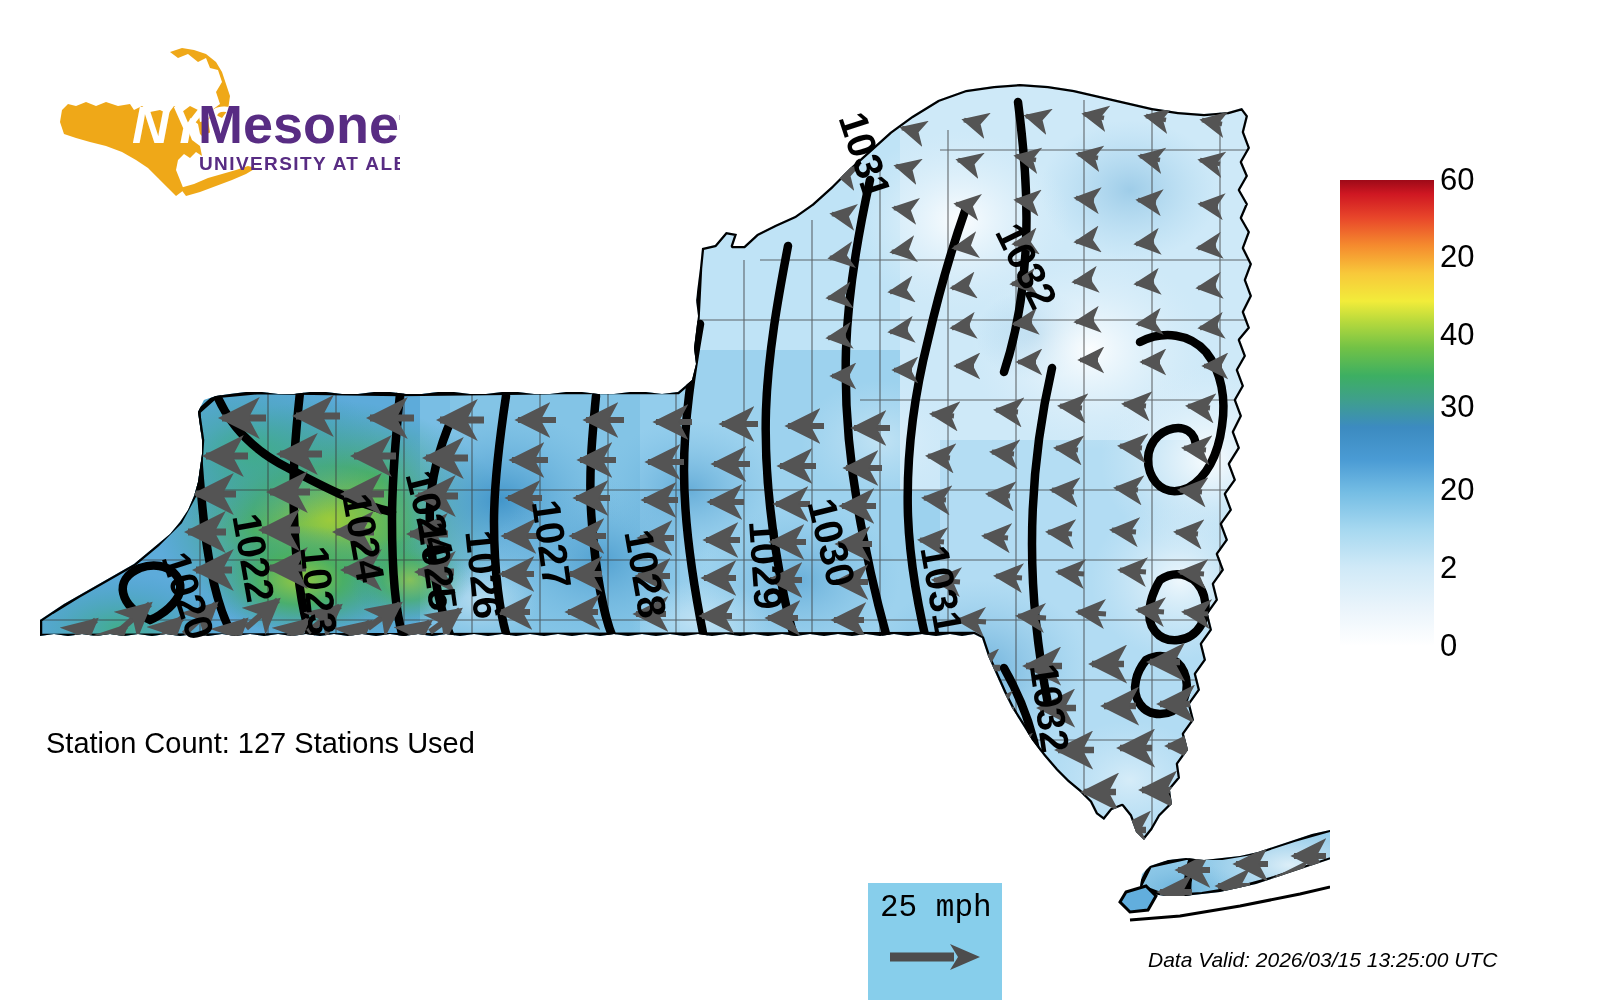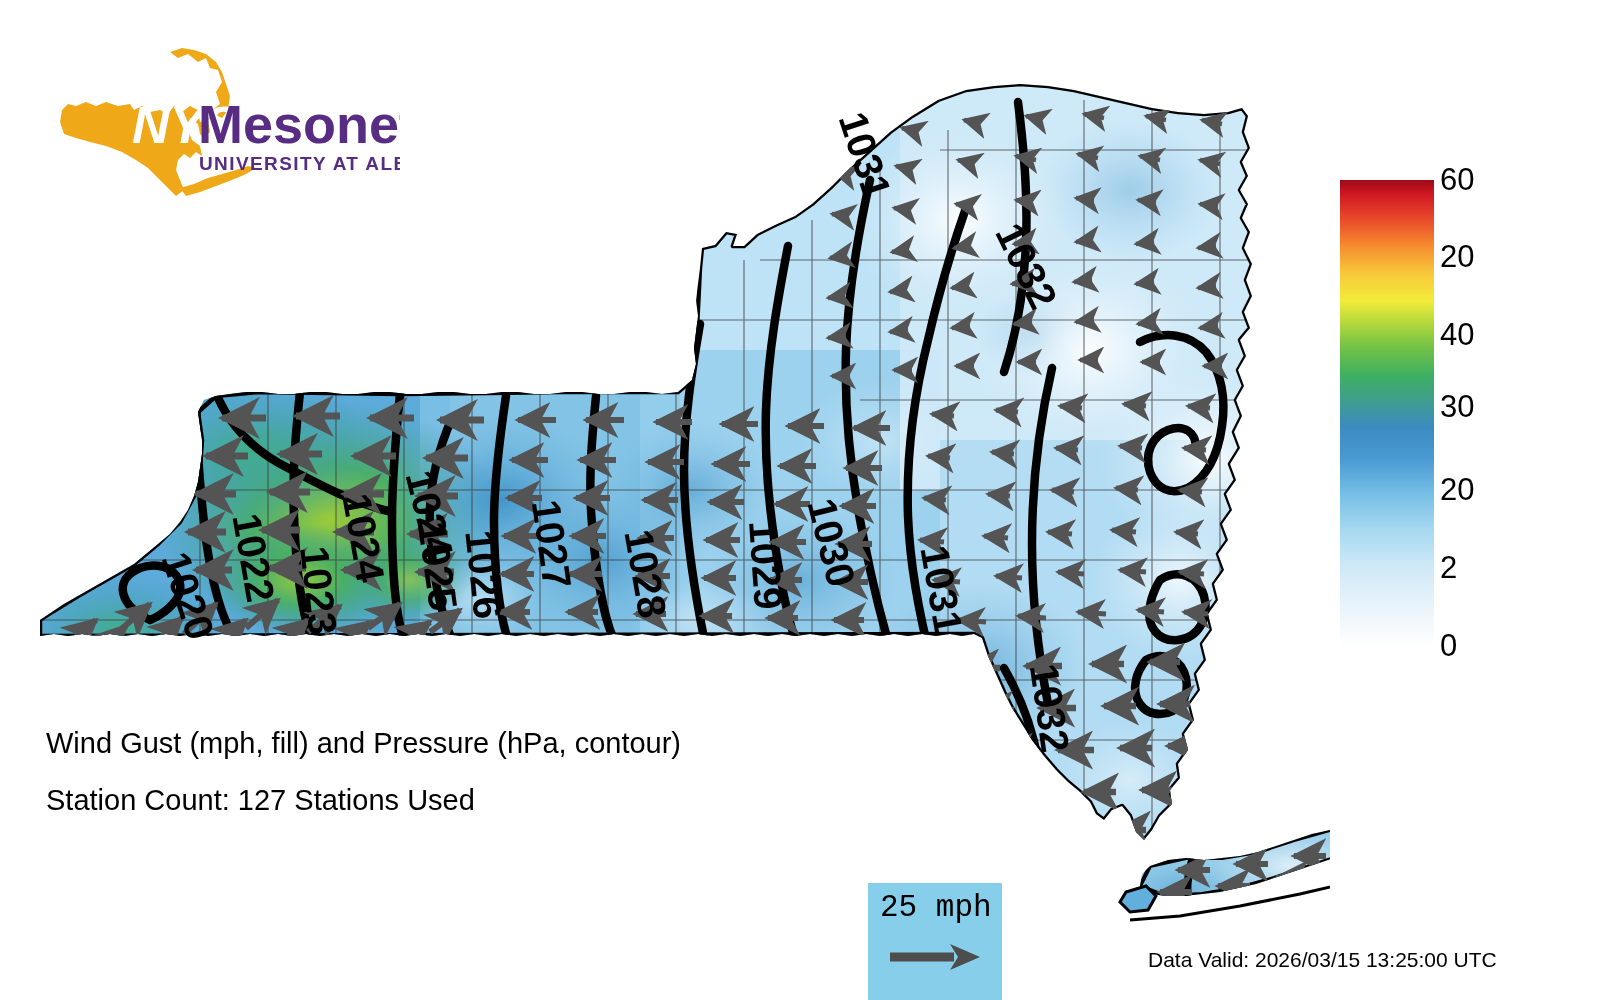--- a/index.html
+++ b/index.html
@@ -33,21 +33,21 @@
 
   
   #wind-legend{position:absolute;left:868px;top:883px;width:134px;height:120px;
                background:#87CEEB;}
   #wind-legend .wl-label{position:absolute;left:12px;top:8px;font-size:31px;
                line-height:34px;color:#000;font-family:Liberation Mono, monospace;}
   #wind-legend .wl-arrow{position:absolute;left:20px;top:57px;}
 
   
   #data-valid{position:absolute;left:1148px;top:948px;font-size:21px;color:#000;
-              white-space:nowrap;font-family:"Liberation Sans", sans-serif;}
+              white-space:nowrap;font-family:"Liberation Sans", sans-serif;font-style:italic;}
 </style>
 </head>
 <body>
 
 <div id="stage">
 
   <div id="logo">
     <svg width="350" height="150" viewBox="0 0 350 150">
 
       <path fill="#EFA818" d="M120 4 L128 10 L138 6 L148 14 L156 10 L160 20 L168 22 L172 34 L166 44
@@ -496,21 +496,20 @@
       <span class="cbtick" style="top:81px;">20</span>
       <span class="cbtick" style="top:159px;">40</span>
       <span class="cbtick" style="top:231px;">30</span>
       <span class="cbtick" style="top:314px;">20</span>
       <span class="cbtick" style="top:392px;">2</span>
       <span class="cbtick" style="top:470px;">0</span>
     </div>
   </div>
 
   <div id="caption">
-    <div class="cap-line">Wind Gust (mph, fill) and Pressure (hPa, contour)</div>
     <div class="cap-line">Station Count: 127 Stations Used</div>
   </div>
 
   <div id="wind-legend" style="background: rgb(135, 206, 235);">
     <span class="wl-label">25 mph</span>
     <svg class="wl-arrow" width="96" height="34" viewBox="0 0 96 34">
       <path d="M2 17 H66" stroke="#4D4D4D" stroke-width="9" stroke-linecap="butt"></path>
       <path d="M62 4 L92 17 L62 30 L70 17 Z" fill="#4D4D4D"></path>
     </svg>
   </div>

